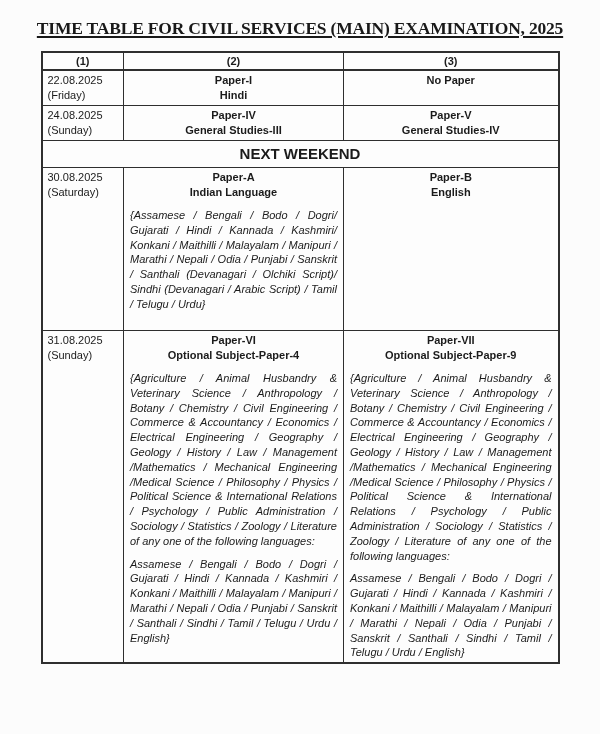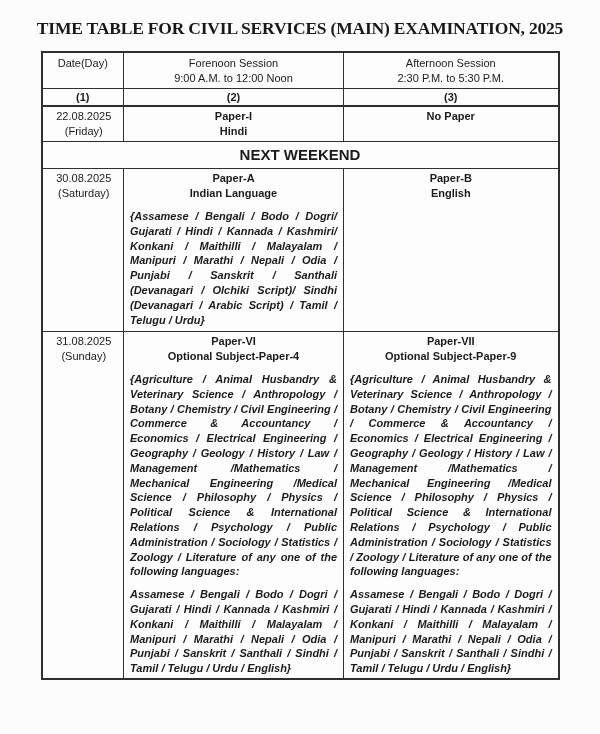--- a/index.html
+++ b/index.html
@@ -19,20 +19,21 @@
     padding-top: 18px;
   }
   h1.doc-title {
     margin: 0 auto;
     width: fit-content;
     font-family: "Liberation Serif", serif;
     font-weight: bold;
     font-size: 17.5px;
     letter-spacing: -0.2px;
     color: #191919;
+    text-decoration: underline;
     text-decoration-thickness: 2px;
     text-underline-offset: 2px;
     white-space: nowrap;
   }
   table.timetable {
     margin: 12px auto 0 auto;
     border-collapse: collapse;
     table-layout: fixed;
     width: 517px;
     border: 2px solid #2f2f2f;
@@ -52,68 +53,57 @@
   tr.head td { height: 35px; text-align: center; padding-top: 3px; }
   tr.idx td {
     height: 17px;
     text-align: center;
     font-weight: bold;
     padding: 0;
     line-height: 16px;
     border-bottom-width: 2px;
   }
   tr.simple td { height: 31px; }
-  td.date-cell { padding-left: 5px; padding-right: 3px; text-align: center; }
+  td.date-cell { padding-left: 5px; padding-right: 3px; text-align: left; }
   td.paper-cell { text-align: center; font-weight: bold; margin-top: 8px; }
   .paper-line { font-weight: bold; text-align: center; line-height: 15px; }
   tr.weekend td {
     height: 27px;
     text-align: center;
     font-weight: bold;
     font-size: 15px;
     line-height: 25px;
     padding: 0;
   }
   tr.lang-row td { height: 163px; }
   tr.opt-row td { height: 332px; }
   p.ital {
     margin: 8px 0 0 0;
     font-style: italic;
-    font-weight: bold;
+    font-weight: normal;
     text-align: justify;
     font-size: 11px;
     line-height: 14.8px;
   }
 </style>
 </head>
 <body>
 
 <div class="page">
 
   <h1 class="doc-title">TIME TABLE FOR CIVIL SERVICES (MAIN) EXAMINATION, 2025</h1>
 
   <table class="timetable">
     <colgroup>
       <col class="c1">
         <col class="c2">
         <col class="c3">
     </colgroup>
     <tbody>
 
-      <tr class="head">
-        <td>Date(Day)</td>
-        <td>
-          <div>Forenoon Session</div>
-          <div>9:00 A.M. to 12:00 Noon</div>
-        </td>
-        <td>
-          <div>Afternoon Session</div>
-          <div>2:30 P.M. to 5:30 P.M.</div>
-        </td>
-      </tr>
 
       <tr class="idx">
         <td>(1)</td>
         <td>(2)</td>
         <td>(3)</td>
       </tr>
 
       <tr class="simple">
         <td class="date-cell">
           <div>22.08.2025</div>
@@ -123,20 +113,34 @@
           <div class="paper-line">Paper-I</div>
           <div class="paper-line">Hindi</div>
         </td>
         <td class="paper-cell">
           <div class="paper-line">No Paper</div>
           <div class="paper-line"></div>
         </td>
       </tr>
 
 
+      <tr class="simple">
+        <td class="date-cell">
+          <div>24.08.2025</div>
+          <div>(Sunday)</div>
+        </td>
+        <td class="paper-cell">
+          <div class="paper-line">Paper-IV</div>
+          <div class="paper-line">General Studies-III</div>
+        </td>
+        <td class="paper-cell">
+          <div class="paper-line">Paper-V</div>
+          <div class="paper-line">General Studies-IV</div>
+        </td>
+      </tr>
 
       <tr class="weekend">
         <td colspan="3">NEXT WEEKEND</td>
       </tr>
 
       <tr class="lang-row">
         <td class="date-cell">
           <div>30.08.2025</div>
           <div>(Saturday)</div>
         </td>

